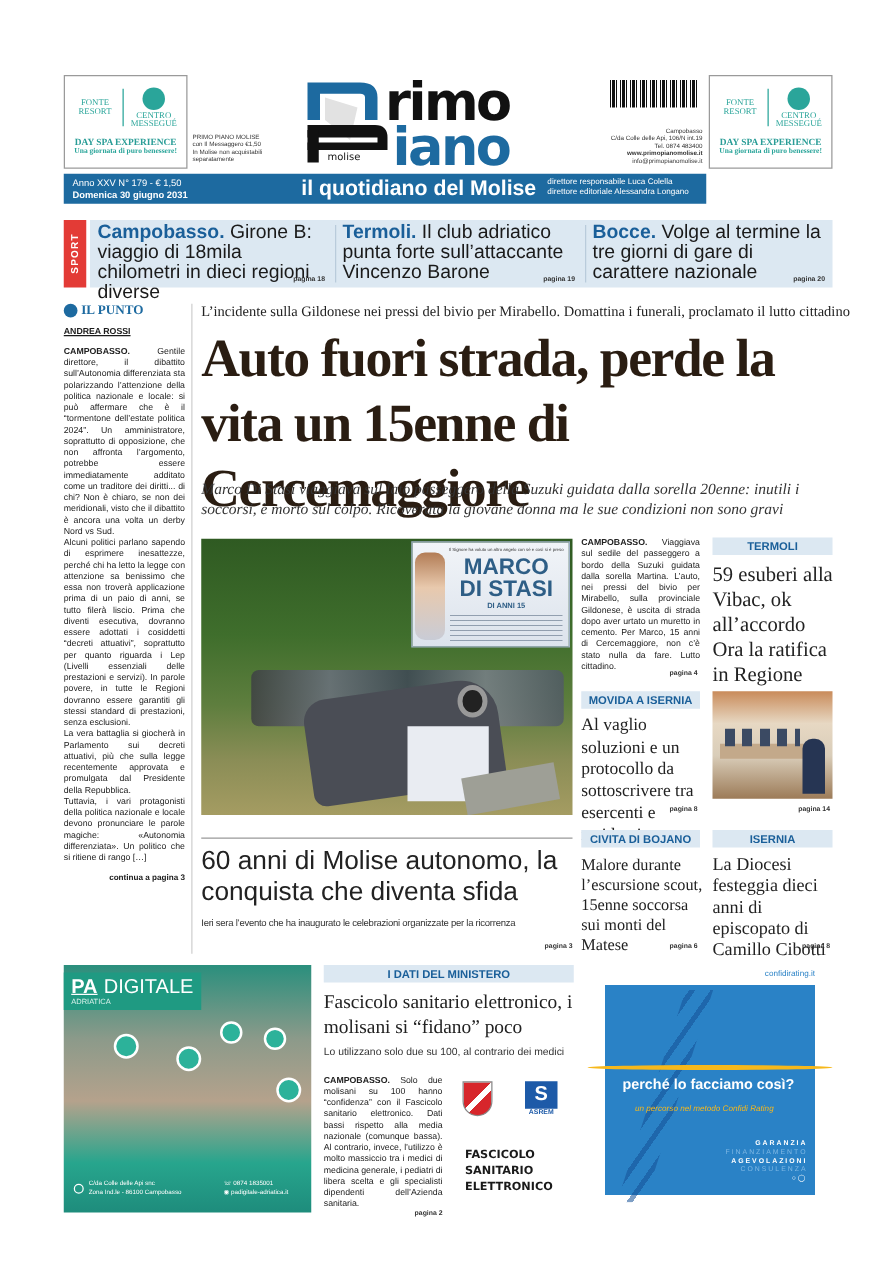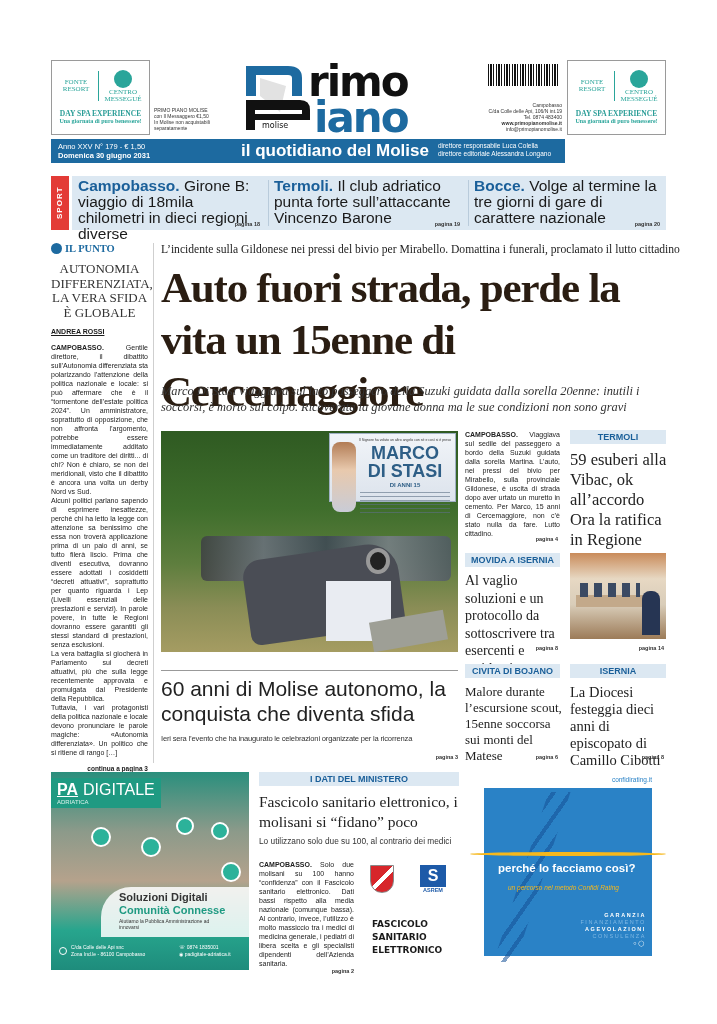--- a/index.html
+++ b/index.html
@@ -131,21 +131,20 @@
 <div class="abs sport-item" style="left:474px;top:178px;width:190px;">
   <span class="kw">Bocce.</span><span> Volge al termine la tre giorni di gare di carattere nazionale</span>
 </div>
 <div class="abs pg" style="left:600px;top:221px;width:60px;">pagina 20</div>
 
 <div class="abs" style="left:51px;top:243px;width:97px;">
   <div style="display:flex;align-items:center;gap:3px;">
     <span style="display:inline-block;width:11px;height:11px;border-radius:50%;background:#1d6aa0;"></span>
     <span class="serif" style="color:#1d6aa0;font-weight:bold;font-size:10.5px;">IL PUNTO</span>
   </div>
-  <div class="serif" style="text-align:center;font-size:13px;line-height:14.5px;margin-top:8px;color:#333;">AUTONOMIA DIFFERENZIATA, LA VERA SFIDA È GLOBALE</div>
   <div style="font-size:7px;font-weight:bold;text-decoration:underline;margin-top:8px;">ANDREA ROSSI</div>
   <div class="body-text" style="margin-top:8px;">
     <b>CAMPOBASSO.</b><span> Gentile direttore, il dibattito sull’Autonomia differenziata sta polarizzando l’attenzione della politica nazionale e locale: si può affermare che è il “tormentone dell’estate politica 2024”. Un amministratore, soprattutto di opposizione, che non affronta l’argomento, potrebbe essere immediatamente additato come un traditore dei diritti... di chi? Non è chiaro, se non dei meridionali, visto che il dibattito è ancora una volta un derby Nord vs Sud.</span>
   </div>
   <div class="body-text">Alcuni politici parlano sapendo di esprimere inesattezze, perché chi ha letto la legge con attenzione sa benissimo che essa non troverà applicazione prima di un paio di anni, se tutto filerà liscio. Prima che diventi esecutiva, dovranno essere adottati i cosiddetti “decreti attuativi”, soprattutto per quanto riguarda i Lep (Livelli essenziali delle prestazioni e servizi). In parole povere, in tutte le Regioni dovranno essere garantiti gli stessi standard di prestazioni, senza esclusioni.</div>
   <div class="body-text">La vera battaglia si giocherà in Parlamento sui decreti attuativi, più che sulla legge recentemente approvata e promulgata dal Presidente della Repubblica.</div>
   <div class="body-text">Tuttavia, i vari protagonisti della politica nazionale e locale devono pronunciare le parole magiche: «Autonomia differenziata». Un politico che si ritiene di rango […]</div>
   <div style="text-align:right;font-size:6.5px;font-weight:bold;margin-top:8px;">continua a pagina 3</div>
 </div>
 <div class="abs" style="left:153px;top:243px;width:1px;height:520px;background:#cfcfcf;"></div>
@@ -154,21 +153,21 @@
 <div class="abs serif" style="left:161px;top:262px;width:510px;font-size:43px;line-height:52px;font-weight:bold;color:#2a1d12;letter-spacing:-1.2px;">Auto fuori strada, perde la vita un 15enne di Cercemaggiore</div>
 <div class="abs serif" style="left:161px;top:383px;width:510px;font-size:12.4px;line-height:16px;font-style:italic;color:#333;">Marco Di Stasi viaggiava sul lato passeggero della Suzuki guidata dalla sorella 20enne: inutili i soccorsi, è morto sul colpo. Ricoverata la giovane donna ma le sue condizioni non sono gravi</div>
 
 <div class="abs photo-crash" style="left:161px;top:431px;width:297px;height:221px;">
   <div class="abs" style="left:40px;top:105px;width:250px;height:45px;background:linear-gradient(90deg,#3c3c44,#6b6f82,#3c4458,#7a7f8e,#505868);opacity:0.8;border-radius:6px;"></div>
   <div class="abs" style="left:85px;top:120px;width:155px;height:85px;background:#4a4d55;border-radius:18px 30px 10px 10px;transform:rotate(-8deg);"></div>
   <div class="abs" style="left:165px;top:150px;width:65px;height:60px;background:#e9ecf2;"></div>
   <div class="abs" style="left:205px;top:117px;width:24px;height:26px;border-radius:50%;background:#222;border:4px solid #999;"></div>
   <div class="abs" style="left:210px;top:185px;width:75px;height:30px;background:#9e9f96;transform:rotate(-10deg);"></div>
 
-  <div class="abs" style="left:168px;top:2px;width:127px;height:69px;background:linear-gradient(180deg,#f1f4f8,#dce3ec);border:1px solid #9fb0c4;">
+  <div class="abs" style="left:168px;top:2px;width:127px;height:85px;background:linear-gradient(180deg,#f1f4f8,#dce3ec);border:1px solid #9fb0c4;">
     <div class="abs" style="left:2px;top:8px;width:24px;height:70px;background:linear-gradient(180deg,#b27c55,#e8c9ad 40%,#c9ccd6);border-radius:8px;"></div>
     <div class="abs" style="left:26px;top:4px;width:98px;font-size:3.5px;text-align:center;color:#333;">Il Signore ha voluto un altro angelo con sé e così si è preso</div>
     <div class="abs" style="left:26px;top:10px;width:98px;text-align:center;font-size:18px;font-weight:bold;color:#2e5e86;line-height:18px;">MARCO</div>
     <div class="abs" style="left:26px;top:28px;width:98px;text-align:center;font-size:18px;font-weight:bold;color:#2e5e86;line-height:18px;">DI STASI</div>
     <div class="abs" style="left:26px;top:48px;width:98px;text-align:center;font-size:6px;font-weight:bold;color:#2e5e86;">DI ANNI 15</div>
     <div class="abs" style="left:30px;top:58px;width:90px;height:22px;background:repeating-linear-gradient(180deg,#5d6f85 0 1px,transparent 1px 4px);opacity:0.6;"></div>
   </div>
 </div>
 
 <div class="abs body-text" style="left:465px;top:430px;width:95px;">
@@ -208,25 +207,20 @@
     <span style="position:absolute;left:6px;top:3px;color:#fff;font-weight:bold;font-size:16px;text-decoration:underline;">PA</span>
     <span style="position:absolute;left:32px;top:3px;color:#fff;font-size:16px;">DIGITALE</span>
     <span style="position:absolute;left:6px;top:21px;color:#d9f2ec;font-size:6px;">ADRIATICA</span>
   </div>
   <div class="abs" style="left:20px;top:45px;width:170px;height:70px;">
     <span style="position:absolute;left:20px;top:10px;width:20px;height:20px;border-radius:50%;background:#2cb29a;border:2px solid #fff;"></span>
     <span style="position:absolute;left:70px;top:20px;width:20px;height:20px;border-radius:50%;background:#2cb29a;border:2px solid #fff;"></span>
     <span style="position:absolute;left:105px;top:0px;width:18px;height:18px;border-radius:50%;background:#2cb29a;border:2px solid #fff;"></span>
     <span style="position:absolute;left:140px;top:5px;width:18px;height:18px;border-radius:50%;background:#2cb29a;border:2px solid #fff;"></span>
     <span style="position:absolute;left:150px;top:45px;width:20px;height:20px;border-radius:50%;background:#2cb29a;border:2px solid #fff;"></span>
-  </div>
-  <div class="abs" style="left:50px;top:115px;width:148px;height:50px;background:rgba(255,255,255,0.85);border-radius:30px 0 0 0;">
-    <div style="position:absolute;left:18px;top:4px;font-size:11px;font-weight:bold;color:#333;">Soluzioni Digitali</div>
-    <div style="position:absolute;left:18px;top:17px;font-size:11px;font-weight:bold;color:#1f9a82;">Comunità Connesse</div>
-    <div style="position:absolute;left:18px;top:31px;width:110px;font-size:5px;line-height:6px;color:#333;">Aiutiamo la Pubblica Amministrazione ad innovarsi</div>
   </div>
   <div class="abs" style="left:8px;top:172px;width:100px;font-size:5px;line-height:7px;color:#fff;">
     <span style="float:left;width:8px;height:8px;border:1.5px solid #fff;border-radius:50%;margin-right:4px;margin-top:3px;"></span>
     <div>C/da Colle delle Api snc</div>
     <div>Zona Ind.le - 86100 Campobasso</div>
   </div>
   <div class="abs" style="left:128px;top:172px;width:68px;font-size:5px;line-height:7px;color:#fff;">
     <div><span>☏ </span><span>0874 1835001</span></div>
     <div><span>◉ </span><span>padigitale-adriatica.it</span></div>
   </div>

